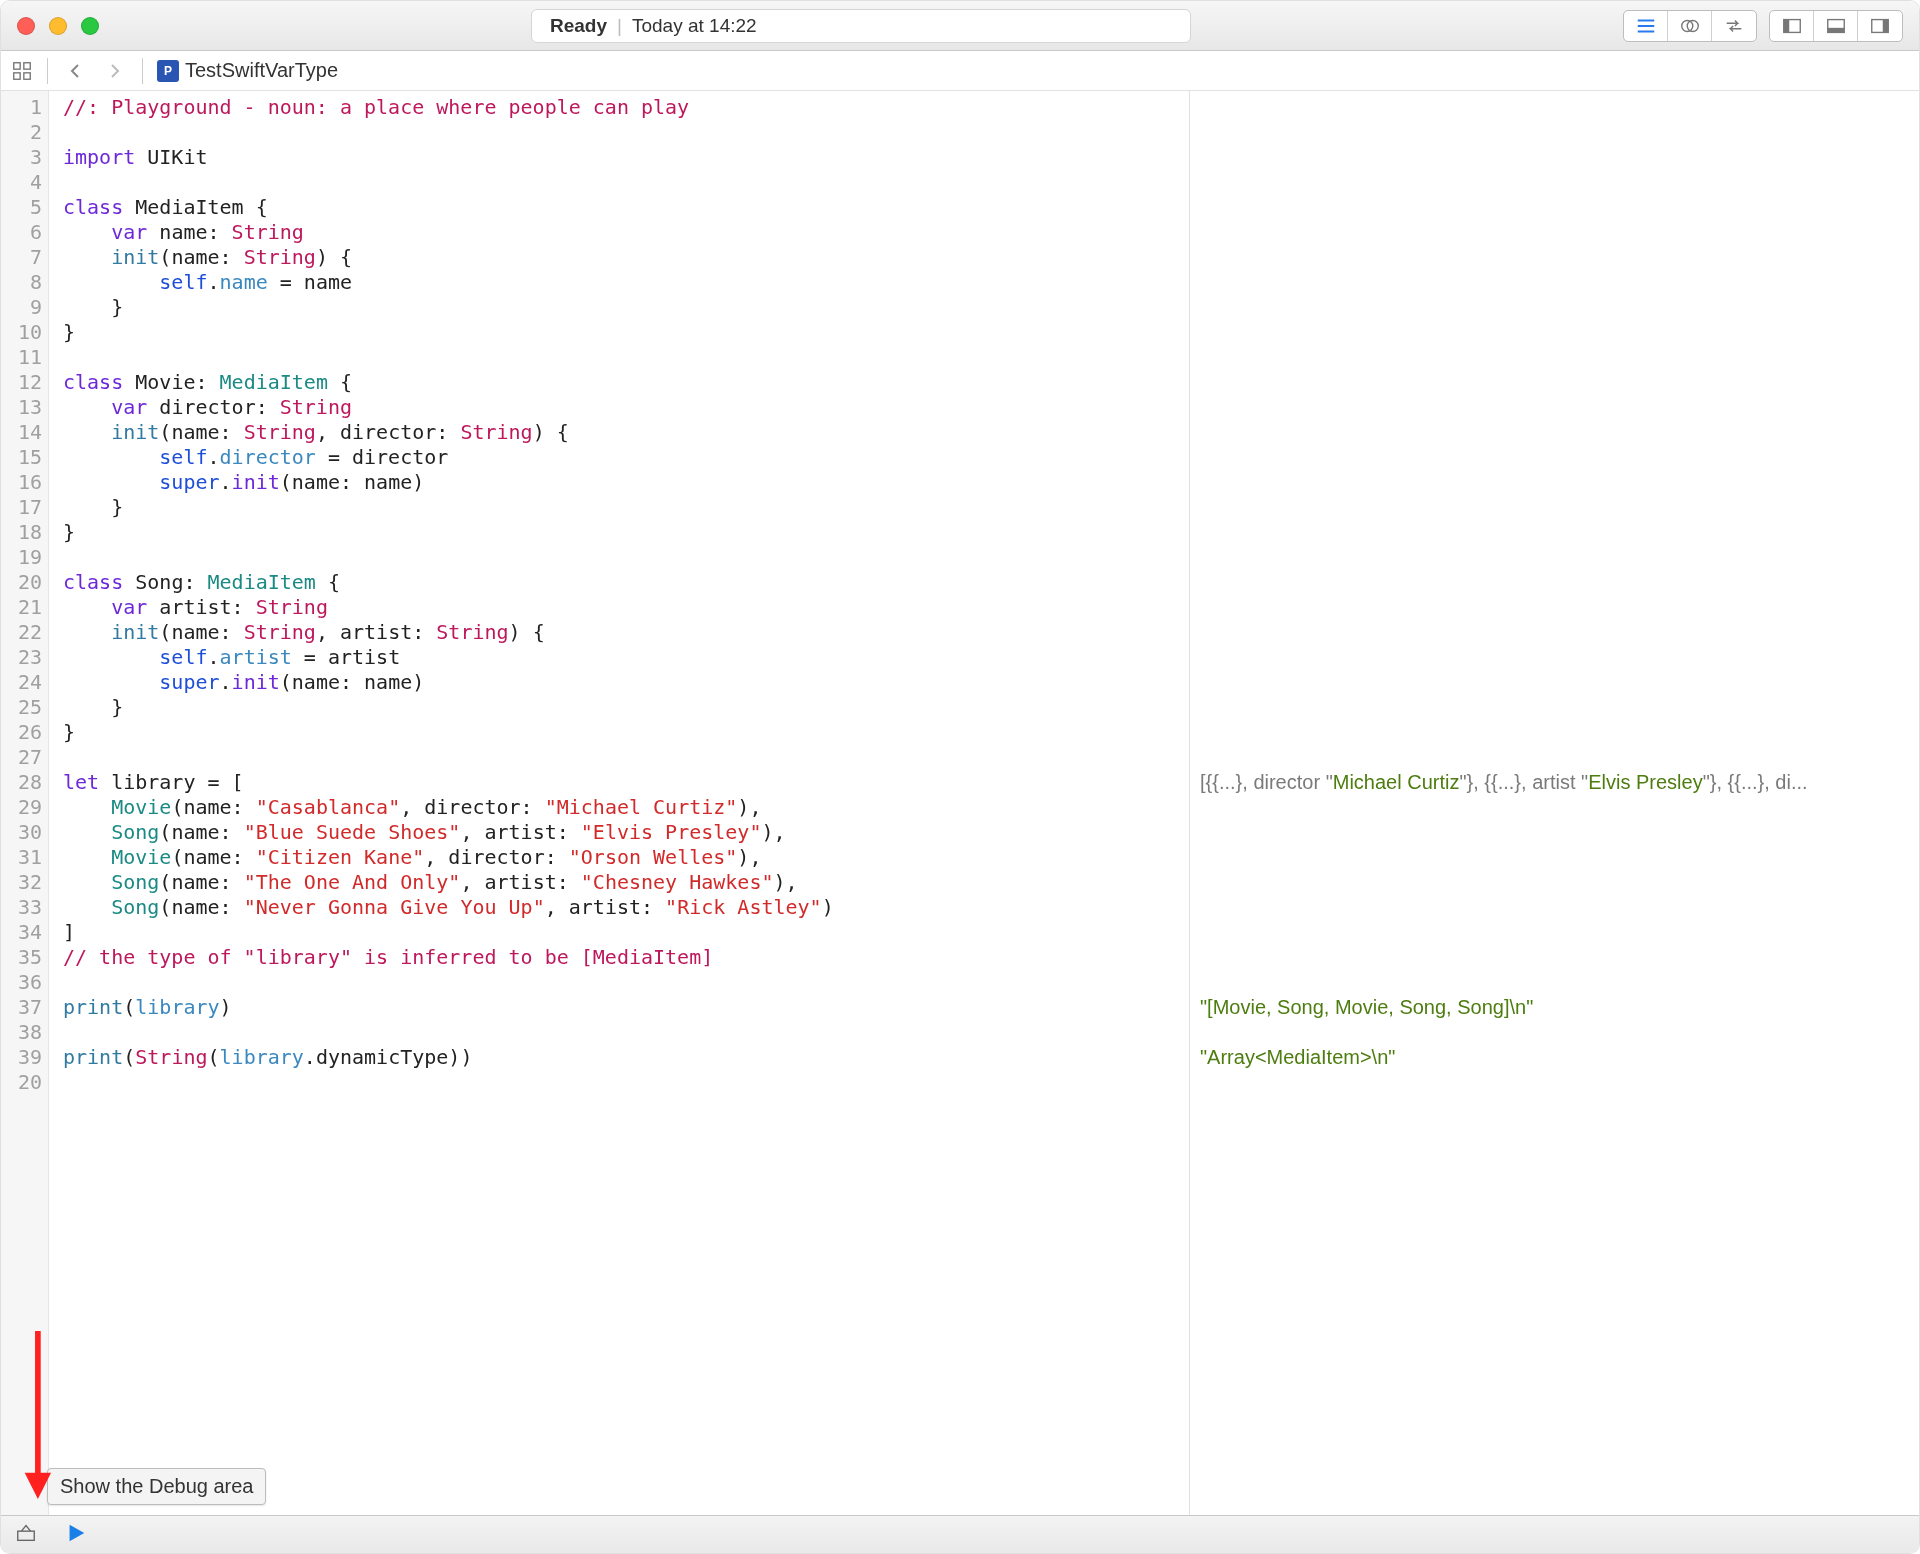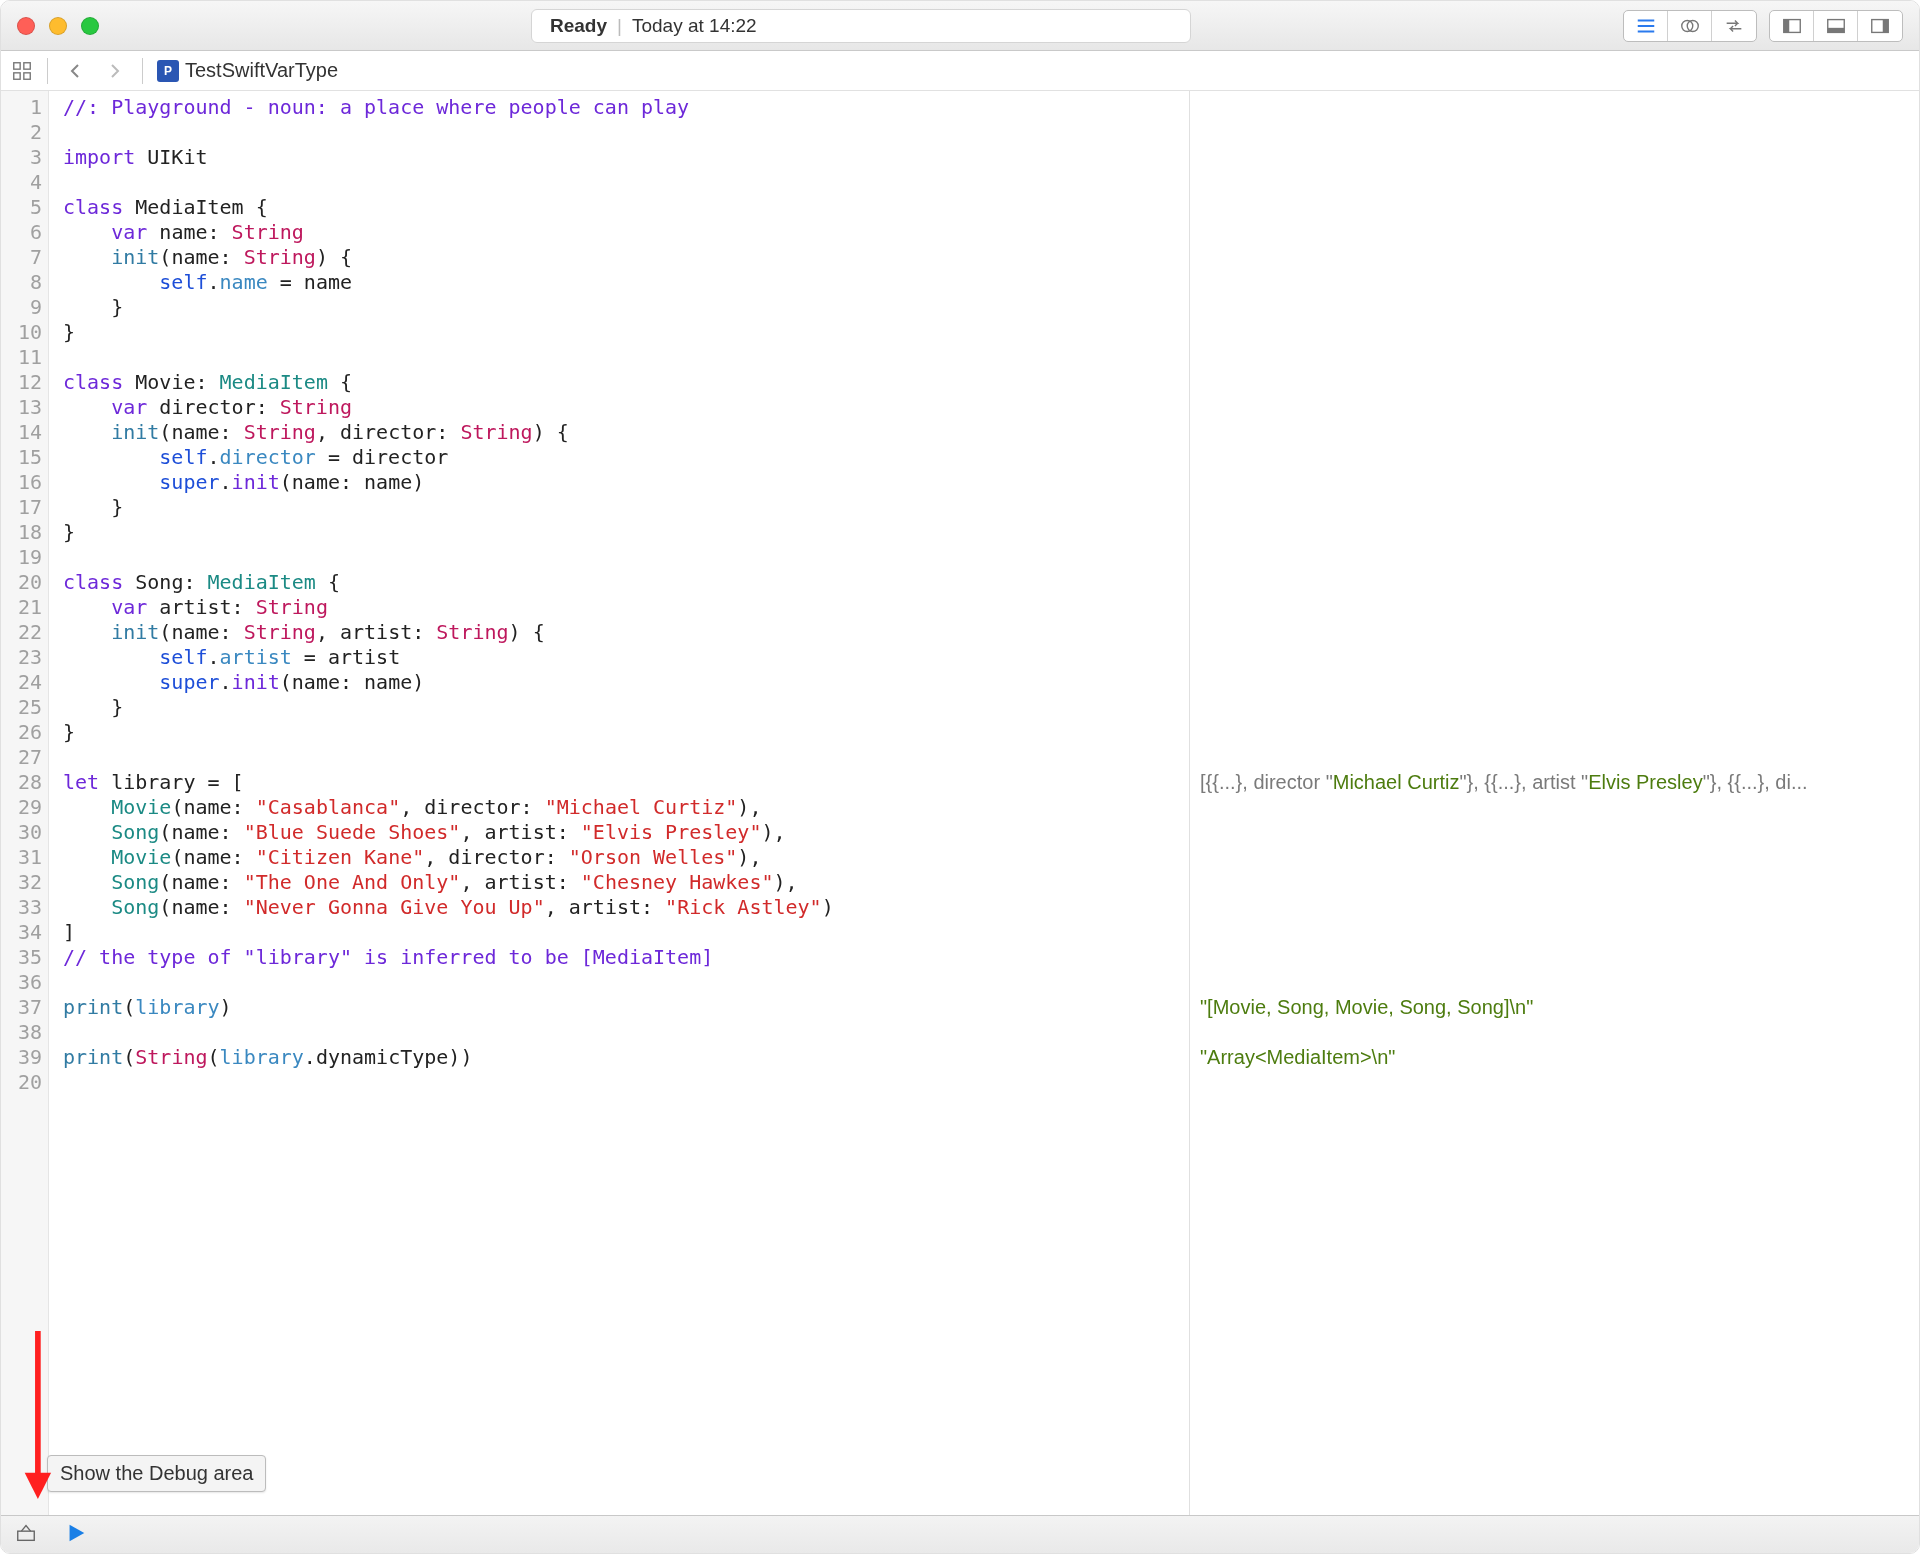--- a/index.html
+++ b/index.html
@@ -35,28 +35,28 @@
   
   .workarea { display:flex; flex:1; overflow:hidden; }
   .editor-col { flex:1; display:flex; }
   .gutter { background:#f6f6f6; border-right:1px solid #e5e5e5; text-align:right; color:#a0a0a0; font-family: Menlo, Consolas, monospace; font-size:20px; line-height:25px; padding:4px 6px 0 6px; user-select:none; width:48px; }
   .code { flex:1; font-family: Menlo, Consolas, monospace; font-size:20px; line-height:25px; padding:4px 0 0 14px; white-space:pre; color:#222; }
   .results { width:730px; border-left:1px solid #e0e0e0; font-size:20px; line-height:25px; padding:4px 10px 0 10px; color:#7a7a7a; font-family: -apple-system, "Helvetica Neue", Arial, sans-serif; }
   .results .row { height:25px; white-space:nowrap; overflow:hidden; text-overflow:ellipsis; }
   .results .row .black { color:#4d7c0f; }
 
   
-  .c-comment{color:#6d28d9;} .c-key{color:#6d28d9;} .c-type{color:#be185d;} .c-param{color:#317ba3;}
+  .c-comment{color:#be185d;} .c-key{color:#6d28d9;} .c-type{color:#be185d;} .c-param{color:#317ba3;}
   .c-self{color:#1d4ed8;} .c-prop{color:#3a88c0;} .c-string{color:#d12a2a;} .c-usertype{color:#1b8a84;}
 
   
   .arrow { position:absolute; left:18px; top:1330px; height:170px; pointer-events:none; }
 
   
-  .tooltip { position:absolute; left:46px; bottom:61px; background:#f4f4f4; border:1px solid #bcbcbc; border-radius:4px; padding:6px 12px; font-size:20px; color:#333; box-shadow:0 1px 2px rgba(0,0,0,0.1); }
+  .tooltip { position:absolute; left:46px; bottom:48px; background:#f4f4f4; border:1px solid #bcbcbc; border-radius:4px; padding:6px 12px; font-size:20px; color:#333; box-shadow:0 1px 2px rgba(0,0,0,0.1); }
 
   
   .bottombar { position:absolute; left:0; right:0; bottom:0; height:38px; background:linear-gradient(#f3f3f3,#e9e9e9); border-top:1px solid #c8c8c8; display:flex; align-items:center; padding:0 14px; gap:28px; }
   .bottombar svg { width:22px; height:22px; }
 
   .root { position:relative; width:1920px; height:1554px; border:1px solid #e0e0e0; border-radius:10px; overflow:hidden; display:flex; flex-direction:column; }
 </style>
 </head>
 <body>
 

